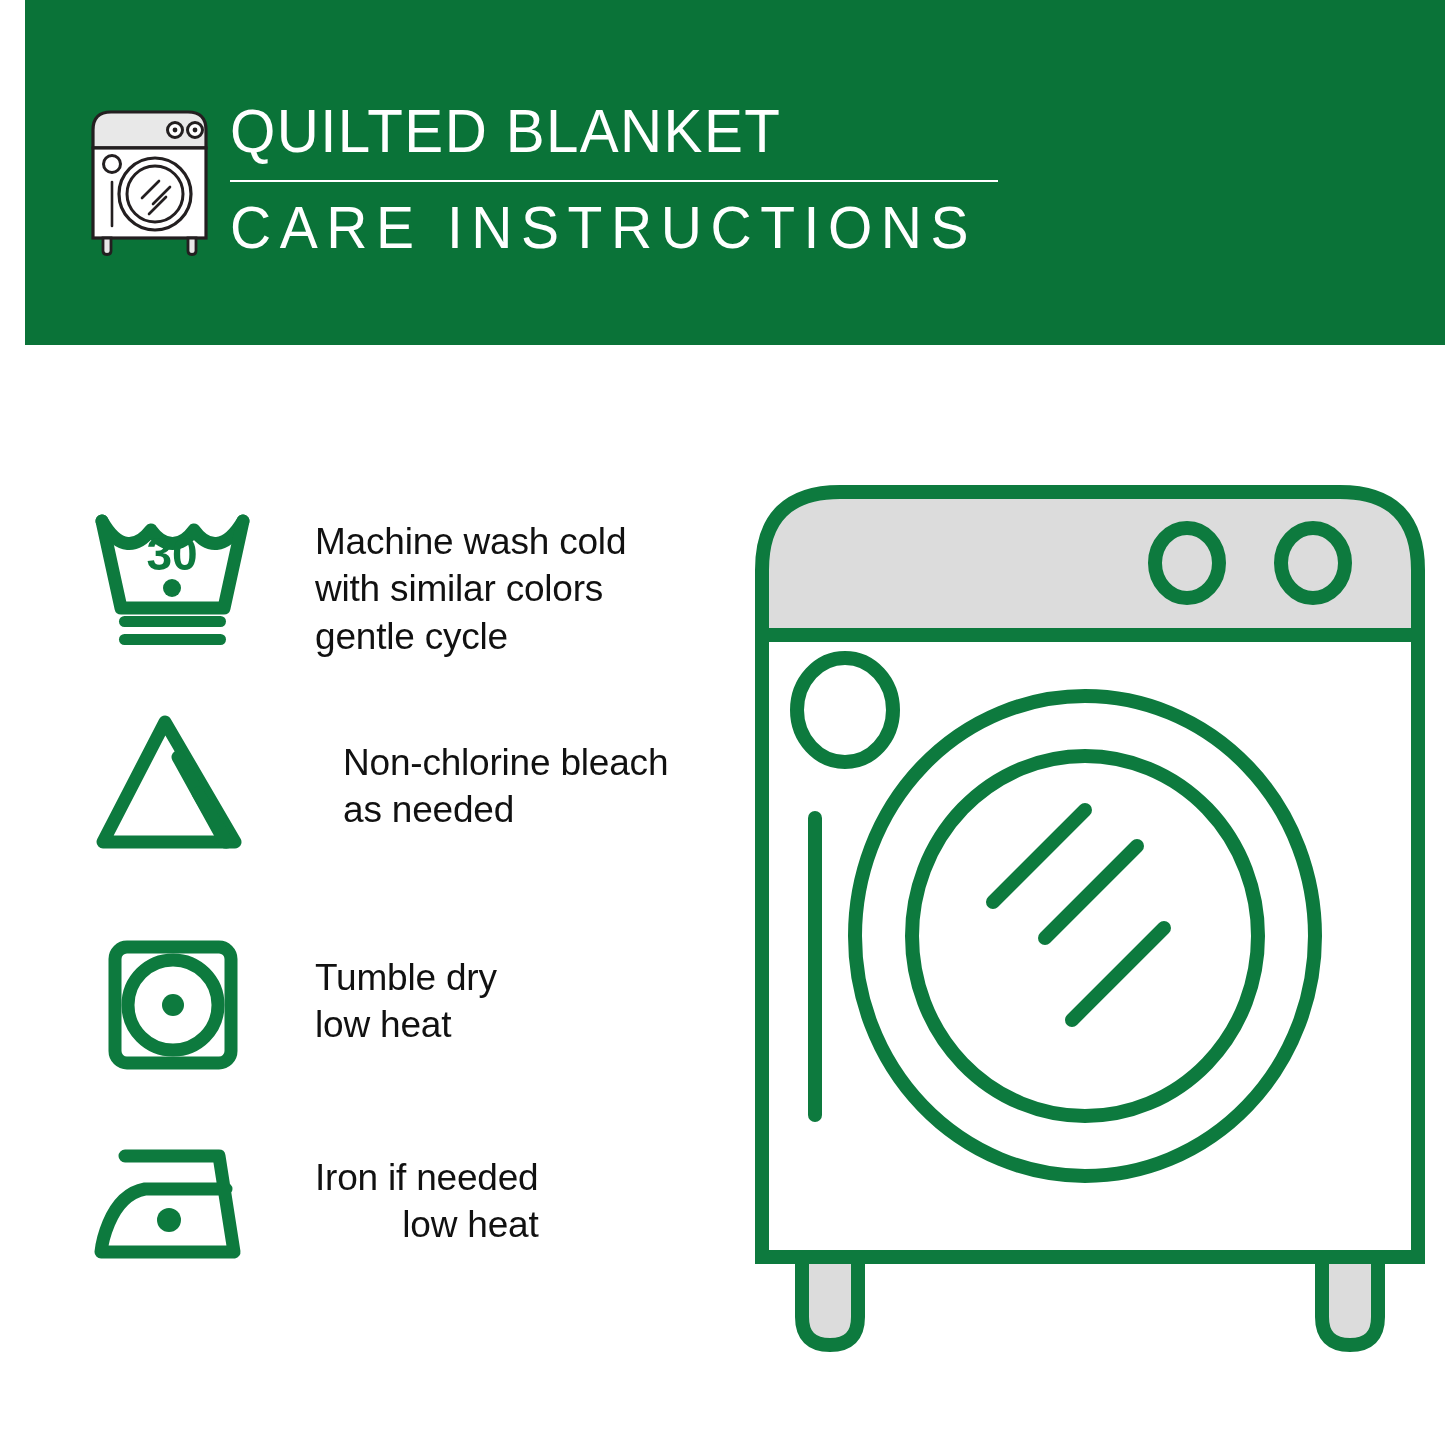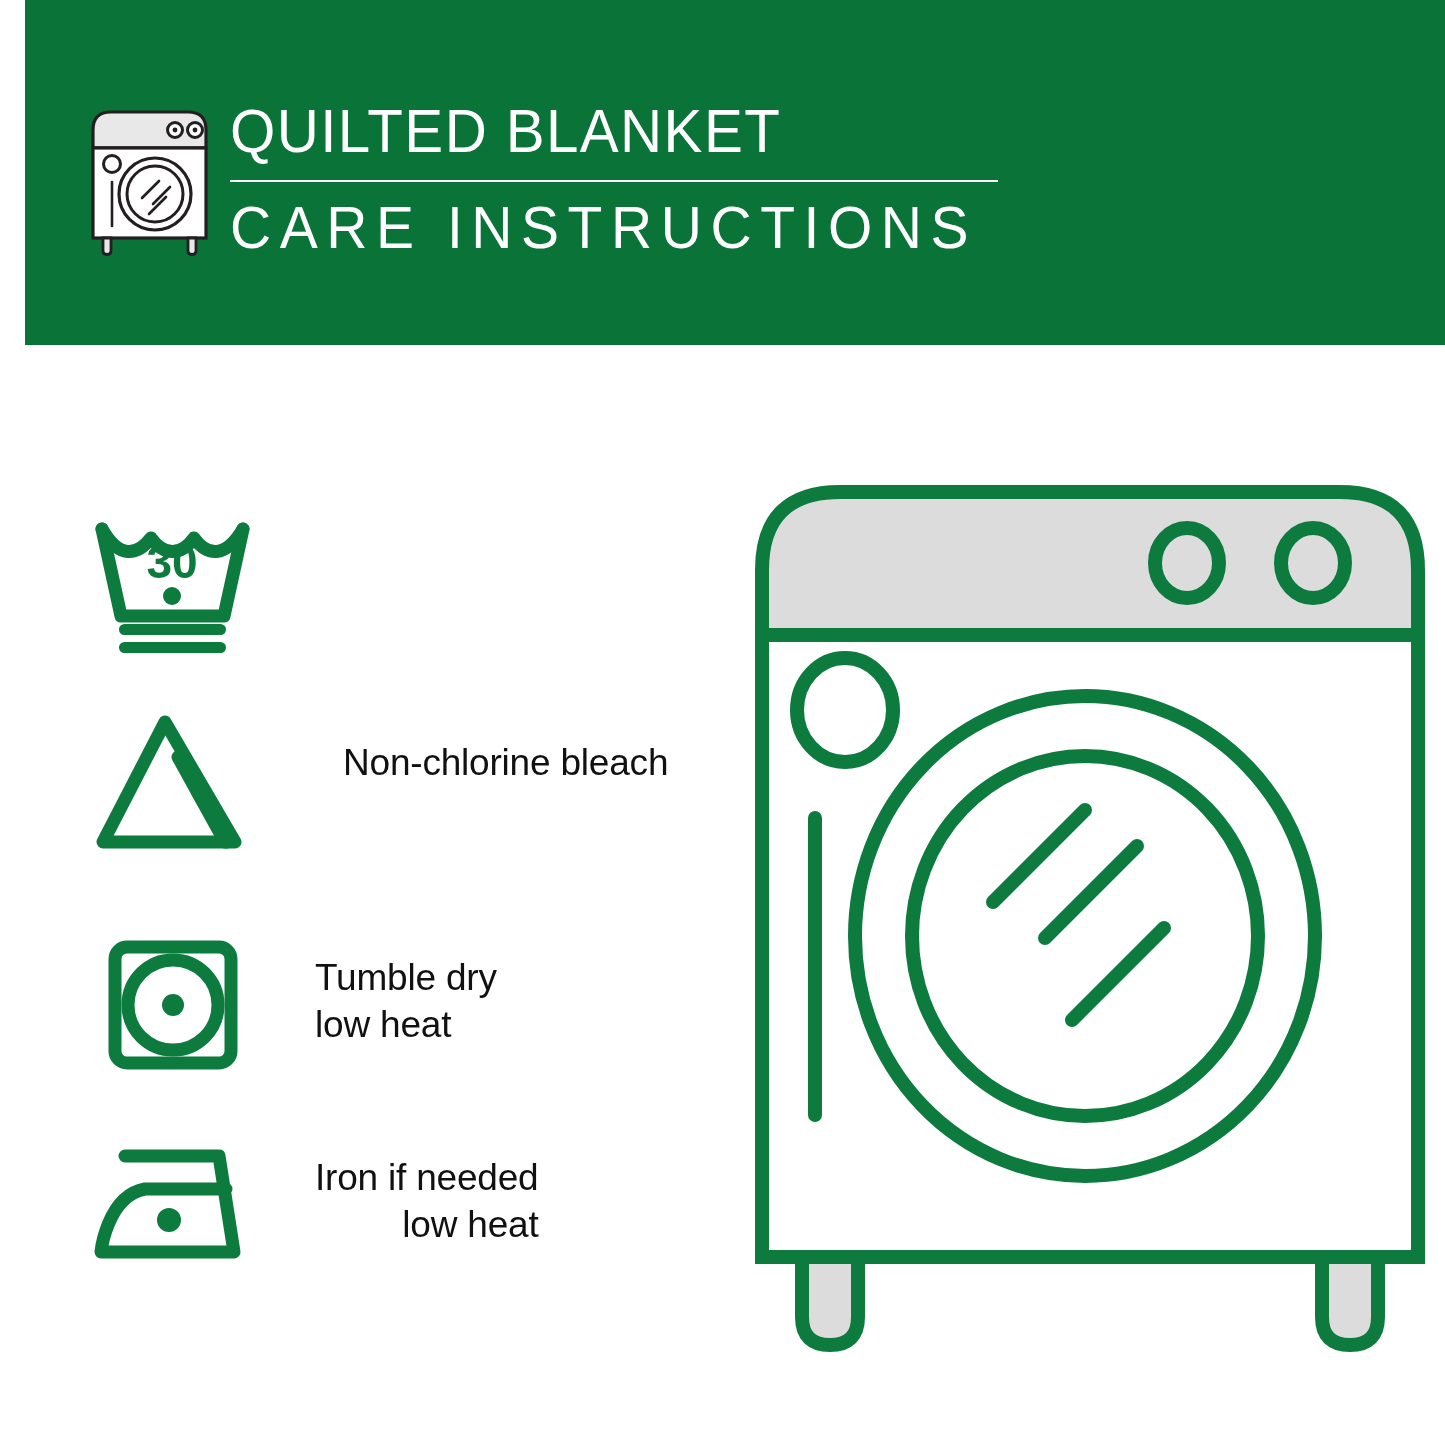--- a/index.html
+++ b/index.html
@@ -78,21 +78,21 @@
     top: 470px;
     width: 700px;
   }
   .care-row {
     position: absolute;
     left: 60px;
     width: 640px;
     display: flex;
     align-items: flex-start;
   }
-  .care-row.r0 { top: 34px;  }
+  .care-row.r0 { top: 26px;  }
   .care-row.r1 { top: 235px; gap: 28px; }
   .care-row.r2 { top: 460px; }
   .care-row.r3 { top: 670px; }
 
   .care-symbol {
     width: 175px;
     flex: 0 0 175px;
     display: flex;
     align-items: flex-start;
     justify-content: flex-start;
@@ -173,34 +173,40 @@
                      C 79 52, 96 52, 109 34
                      C 122 52, 140 55, 158 25"></path>
             <path d="M17 25 L36 112 L139 112 L158 25"></path>
           </g>
           <text x="87" y="74" text-anchor="middle" font-family="Liberation Sans, sans-serif" font-size="46" font-weight="bold" fill="#0d7a3e">30</text>
           <circle cx="87" cy="92" r="9" fill="#0d7a3e"></circle>
           <rect x="34" y="120" width="107" height="11" rx="5.5" fill="#0d7a3e"></rect>
           <rect x="34" y="138" width="107" height="11" rx="5.5" fill="#0d7a3e"></rect>
         </svg>
       </div>
+      <div class="care-label">
+        <div>Machine wash cold</div>
+        <div>with similar colors</div>
+        <div>gentle cycle</div>
+      </div>
     </div>
 
     <div class="care-row r1">
       <div class="care-symbol">
         <svg viewBox="0 0 175 150" width="175" height="150" aria-hidden="true">
           <g fill="none" stroke="#0d7a3e" stroke-width="13" stroke-linecap="round" stroke-linejoin="round">
             <path d="M80 17 L150 137 L18 137 Z"></path>
             <path d="M93 52 L140 137"></path>
             <path d="M113 88 L142 137"></path>
           </g>
         </svg>
       </div>
       <div class="care-label">
         <div>Non-chlorine bleach</div>
+        <div>as needed</div>
       </div>
     </div>
 
     <div class="care-row r2">
       <div class="care-symbol">
         <svg viewBox="0 0 175 150" width="175" height="150" aria-hidden="true">
           <rect x="30" y="17" width="116" height="116" rx="12" fill="none" stroke="#0d7a3e" stroke-width="13"></rect>
           <circle cx="88" cy="75" r="45" fill="none" stroke="#0d7a3e" stroke-width="13"></circle>
           <circle cx="88" cy="75" r="11" fill="#0d7a3e"></circle>
         </svg>

